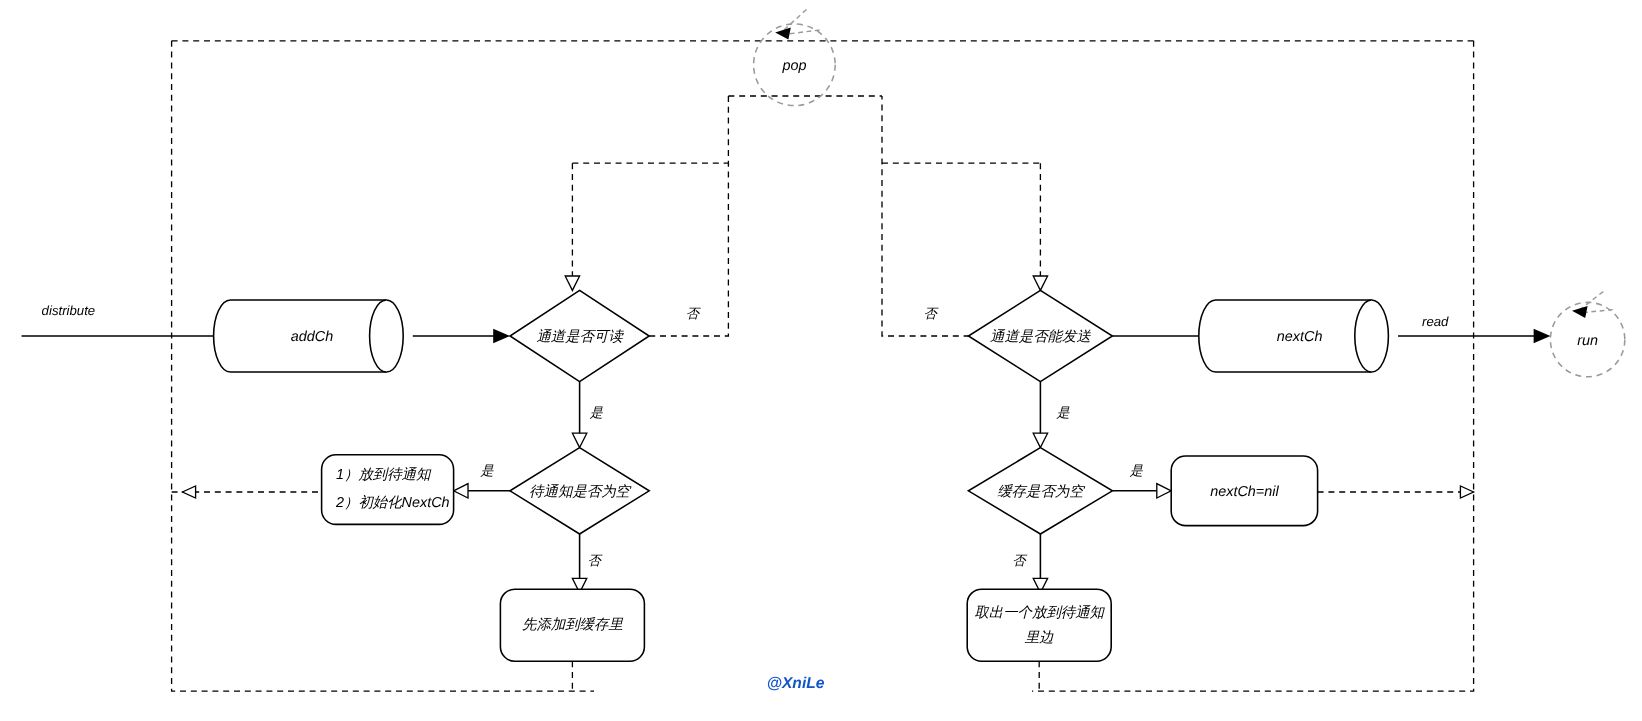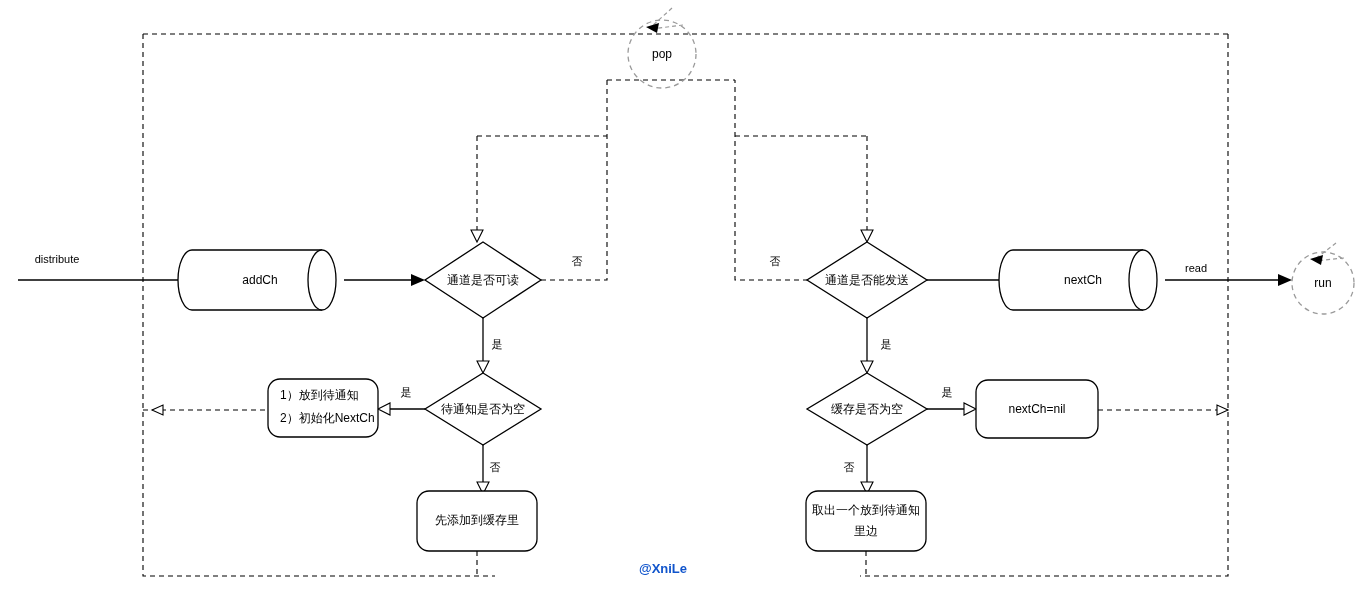--- a/index.html
+++ b/index.html
@@ -10,20 +10,21 @@
   }
   body {
     font-family: "Liberation Sans", "DejaVu Sans", sans-serif;
   }
   #canvas {
     position: relative;
     width: 1368px;
     height: 601px;
     background: #ffffff;
     overflow: hidden;
+    font-style: italic;
   }
   #canvas svg {
     position: absolute;
     top: 0;
     left: 0;
     width: 1368px;
     height: 601px;
   }
   .node-text {
     font-family: "Liberation Sans", "DejaVu Sans", sans-serif;

